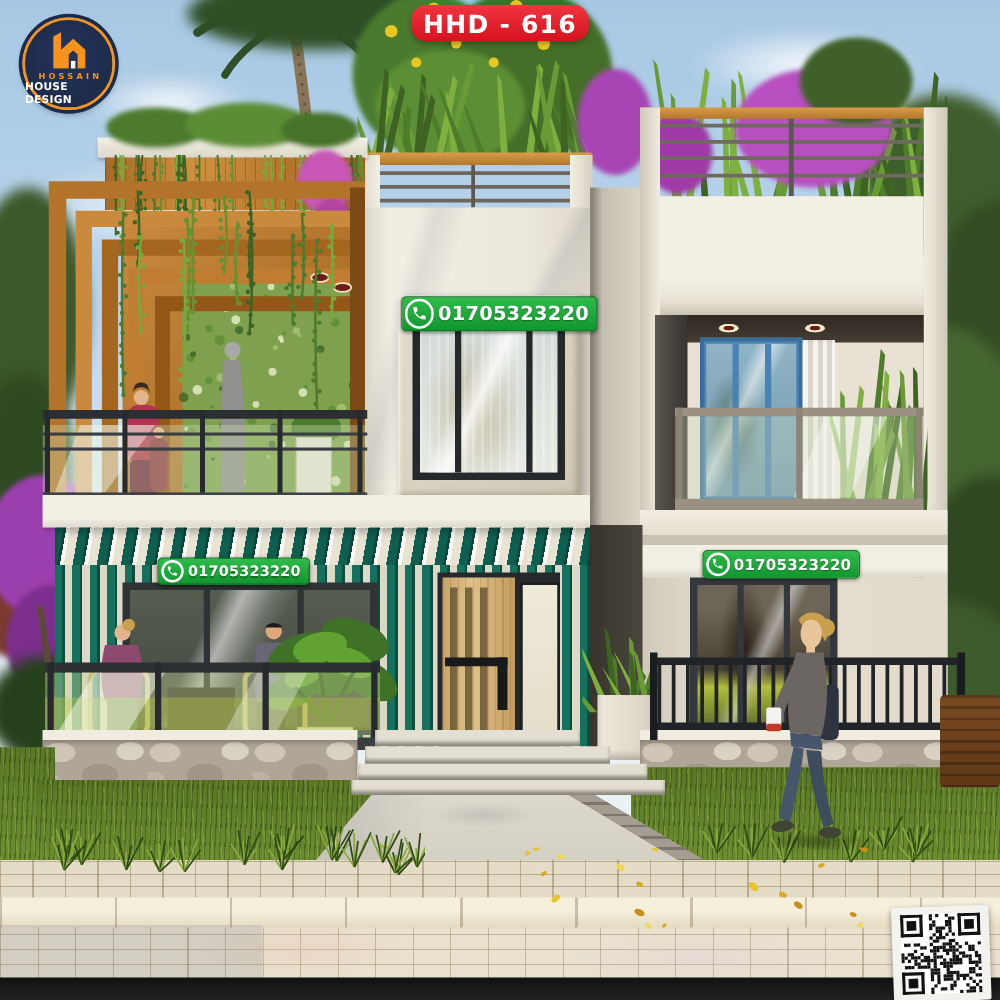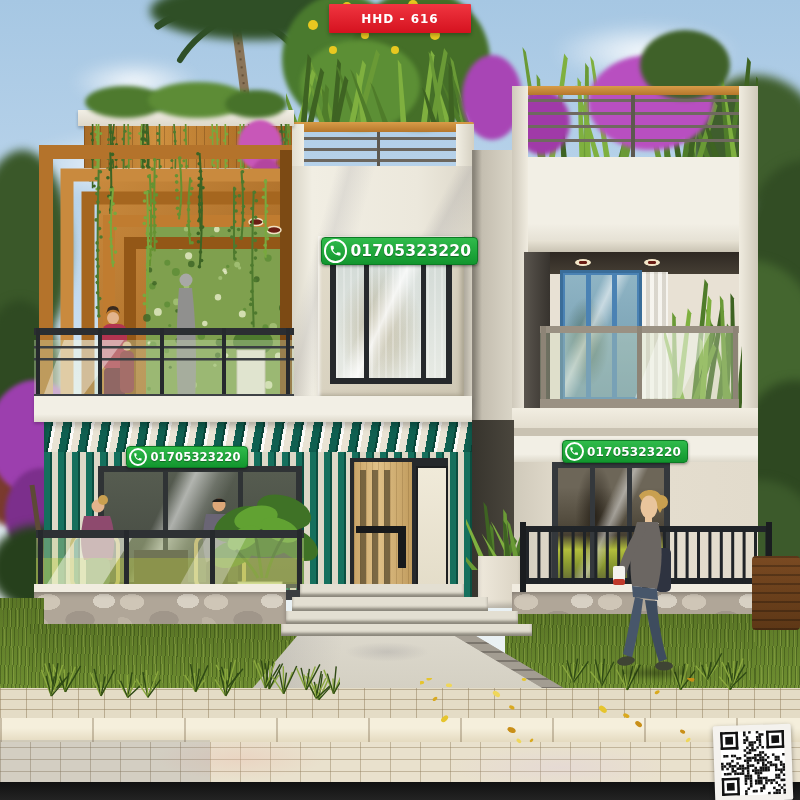--- a/index.html
+++ b/index.html
@@ -56,22 +56,22 @@
   .curtain{background:repeating-linear-gradient(90deg,#f7f5f0 0 4px,#d9d5cc 4px 8px);opacity:.95;}
   
   .logo{left:16px;top:12px;width:80px;height:86px;z-index:60;}
   .logo-circle{left:2px;top:2px;width:70px;height:70px;border-radius:50%;
     background:radial-gradient(circle at 50% 40%,#24355c 0%,#1d2b4a 70%,#16213a 100%);
     border:2px solid #f6931d;box-shadow:0 0 0 3px #1d2b4a,0 3px 6px rgba(0,0,0,.35);
     display:flex;flex-direction:column;align-items:center;}
   .logo-l1{margin-top:2px;color:#f6931d;font-size:6.5px;letter-spacing:2.6px;font-weight:bold;text-indent:2.6px;}
   .logo-l2{color:#fff;font-size:8.5px;font-weight:bold;letter-spacing:.2px;}
   .model-badge{left:329px;top:4px;width:142px;height:29px;z-index:60;background:linear-gradient(180deg,#f03540,#d5121f);
-    border-radius:1px;display:flex;align-items:center;justify-content:center;color:#fff;font-weight:bold;
-    font-size:12px;letter-spacing:1px;box-shadow:0 2px 4px rgba(0,0,0,.3);}
+    border-radius:12px;display:flex;align-items:center;justify-content:center;color:#fff;font-weight:bold;
+    font-size:20px;letter-spacing:1px;box-shadow:0 2px 4px rgba(0,0,0,.3);}
   .wa{position:absolute;display:flex;align-items:center;gap:3px;z-index:55;
     background:linear-gradient(180deg,#30bb4b,#12962e);border:1px solid #0d7a24;border-radius:4px;
     padding:0 6px 0 2px;color:#fff;font-weight:bold;box-shadow:0 1px 3px rgba(0,0,0,.45);}
   .wa-ic{display:flex;width:1.25em;height:1.25em;border:2px solid #fff;border-radius:50%;
     align-items:center;justify-content:center;flex:none;}
   .wa-ic svg{width:68%;height:68%;fill:#fff;}
   .wa-num{text-shadow:0 1px 1px rgba(0,0,0,.35);letter-spacing:.2px;white-space:nowrap;}
   .qr{left:714px;top:725px;width:78px;height:76px;background:#f4f2ee;border-radius:2px;z-index:60;
     transform:rotate(-2deg);box-shadow:0 2px 5px rgba(0,0,0,.4);display:flex;align-items:center;justify-content:center;}
   .step{background:linear-gradient(180deg,#e3dfd2 0 60%,#cdc9bb 100%);box-shadow:inset 0 -3px 3px rgba(70,65,55,.5);}
@@ -1247,20 +1247,31 @@
     <circle cx="17" cy="93" r="4.5" fill="#e9c59c"></circle>
     <rect x="10" y="80" width="12" height="17" rx="2" fill="#f4f2ee"></rect>
     <rect x="10" y="93" width="12" height="6" rx="2" fill="#c0392b"></rect>
     <path d="M29,100 L54,103 L55,114 L30,111 Z" fill="#47566a"></path>
     <path d="M32,111 C28,130 24,150 20,168 L29,172 C34,152 38,132 40,113 Z" fill="#47566a"></path>
     <path d="M42,114 C45,136 50,158 56,176 L64,173 C59,156 55,136 54,115 Z" fill="#3e4c5e"></path>
     <ellipse cx="23" cy="175" rx="9" ry="4.5" transform="rotate(-8 23 175)" fill="#3f4434"></ellipse>
     <ellipse cx="61" cy="180" rx="9" ry="4.5" fill="#3f4434"></ellipse>
   </svg>
 
+  <div class="abs logo">
+    <div class="abs logo-circle">
+      <svg style="margin-top:7px" width="30" height="32" viewBox="0 0 34 36">
+        <path d="M3,36 V7 L10,3 V36 Z" fill="#f6931d"></path>
+        <path d="M10,19 L21,9 L32,19 V36 H25 V23 L21,19.5 L17,23 V36 H10 Z" fill="#f6931d"></path>
+        <rect x="19" y="29" width="4" height="7" fill="#fff"></rect>
+      </svg>
+      <div class="logo-l1">HOSSAIN</div>
+      <div class="logo-l2">HOUSE DESIGN</div>
+    </div>
+  </div>
 
   <div class="abs model-badge">HHD - 616</div>
 
   <div class="wa" style="left:321px;top:237px;height:26px;font-size:15.5px">
     <span class="wa-ic">
       <svg viewBox="0 0 24 24">
           <path d="M6.62 10.79c1.44 2.83 3.76 5.14 6.59 6.59l2.2-2.21c.27-.27.67-.36 1.02-.24 1.12.37 2.33.57 3.57.57.55 0 1 .45 1 1V20c0 .55-.45 1-1 1-9.39 0-17-7.61-17-17 0-.55.45-1 1-1h3.5c.55 0 1 .45 1 1 0 1.25.2 2.45.57 3.57.11.35.03.74-.25 1.02l-2.2 2.2z"></path>
         </svg>
     </span>
     <span class="wa-num">01705323220</span>

